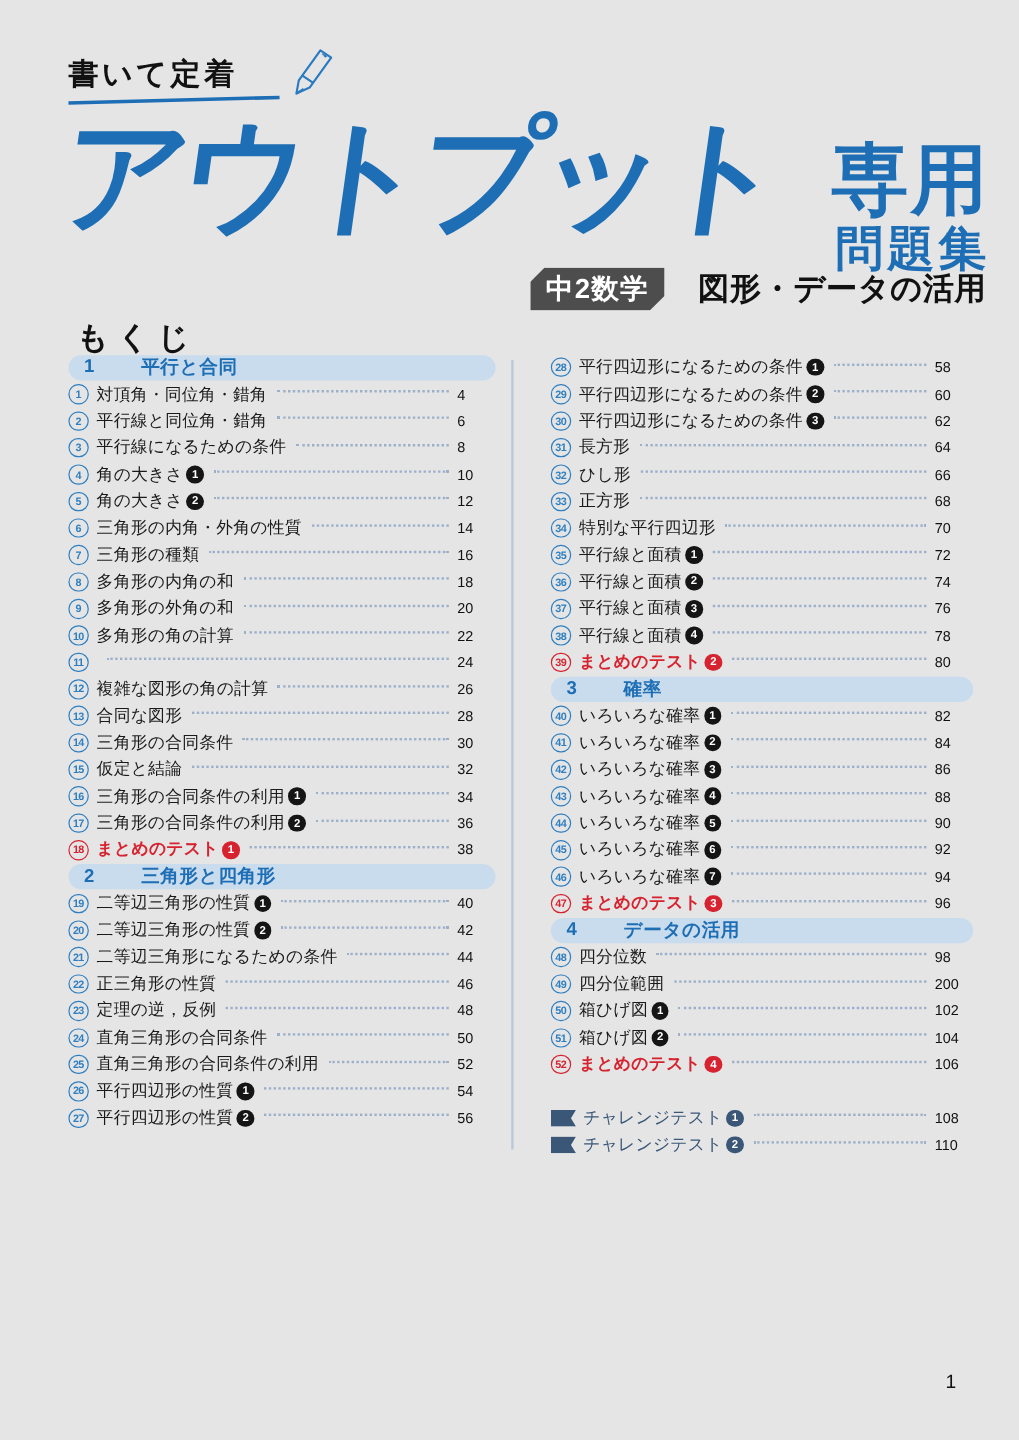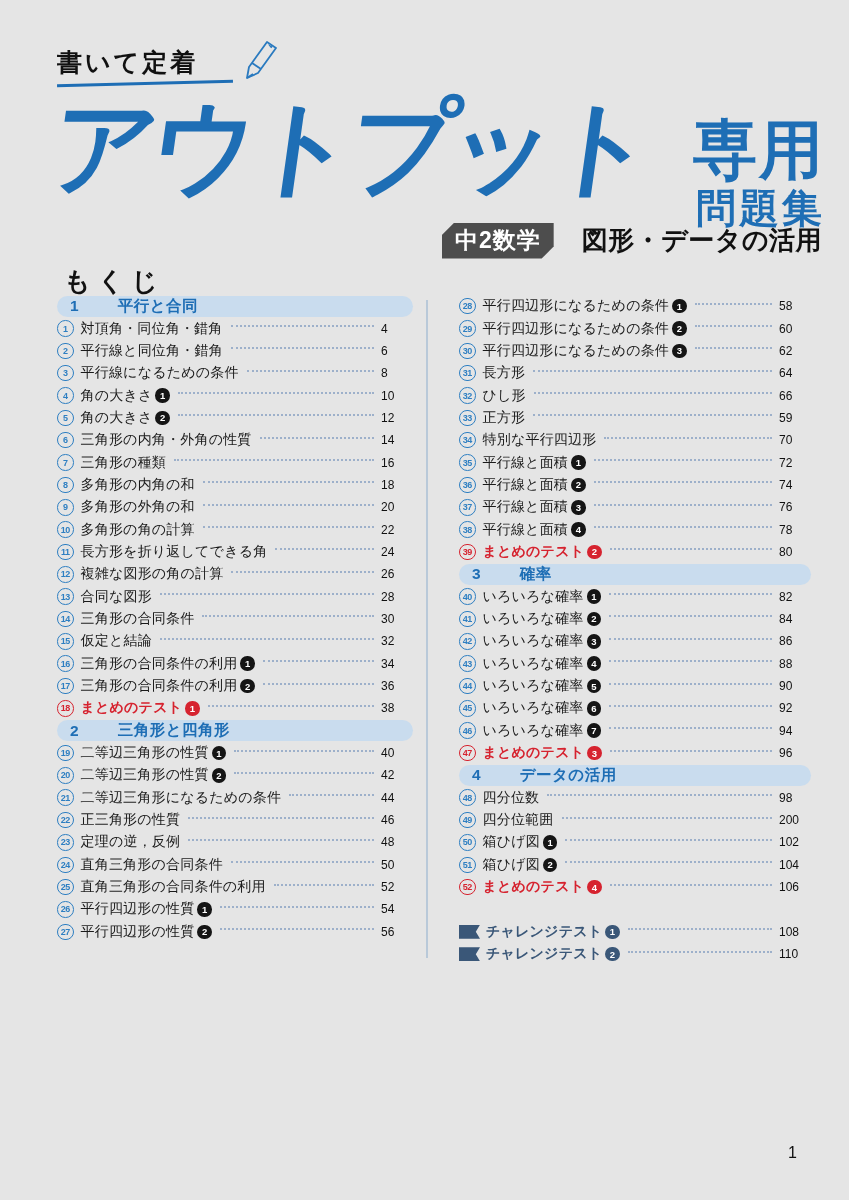--- a/index.html
+++ b/index.html
@@ -47,21 +47,21 @@
           display:inline-flex;align-items:center;justify-content:center;font-size:9.5px;font-weight:bold;margin-left:3px;}
   .leader{flex:1;border-bottom:2px dotted #9db0ca;margin:0 7px 5px 8px;min-width:12px;}
   .pg{flex:0 0 auto;width:32px;text-align:left;font-size:12px;color:#111;}
 
   .item.red .circ{border-color:var(--red);color:var(--red);}
   .item.red .title{color:var(--red);font-weight:bold;}
   .item.red .nbadge{background:var(--red);}
 
   .flag{flex:0 0 auto;width:21px;height:14px;background:var(--navy);margin-right:6px;
         clip-path:polygon(0 0,100% 0,80% 50%,100% 100%,0 100%);}
-  .item.challenge .title{color:var(--navy);font-weight:bold;text-align:center;}
+  .item.challenge .title{color:var(--navy);font-weight:normal;text-align:center;}
   .item.challenge .nbadge{background:var(--navy);}
 
   .page-num{position:absolute;left:788px;top:1144px;font-size:16px;color:#111;}
 </style>
 </head>
 <body>
 
 <div class="page">
 
   <div class="tagline-wrap">
@@ -158,21 +158,20 @@
         <span class="pg">20</span>
       </div>
       <div class="trow item normal">
         <span class="circ">10</span>
         <span class="title">多角形の角の計算</span>
         <span class="leader"></span>
         <span class="pg">22</span>
       </div>
       <div class="trow item normal">
         <span class="circ">11</span>
-        <span class="title">長方形を折り返してできる角</span>
         <span class="leader"></span>
         <span class="pg">24</span>
       </div>
       <div class="trow item normal">
         <span class="circ">12</span>
         <span class="title">複雑な図形の角の計算</span>
         <span class="leader"></span>
         <span class="pg">26</span>
       </div>
       <div class="trow item normal">
@@ -310,21 +309,21 @@
       <div class="trow item normal">
         <span class="circ">32</span>
         <span class="title">ひし形</span>
         <span class="leader"></span>
         <span class="pg">66</span>
       </div>
       <div class="trow item normal">
         <span class="circ">33</span>
         <span class="title">正方形</span>
         <span class="leader"></span>
-        <span class="pg">59</span>
+        <span class="pg">68</span>
       </div>
       <div class="trow item normal">
         <span class="circ">34</span>
         <span class="title">特別な平行四辺形</span>
         <span class="leader"></span>
         <span class="pg">70</span>
       </div>
       <div class="trow item normal">
         <span class="circ">35</span>
         <span class="title">平行線と面積</span>

